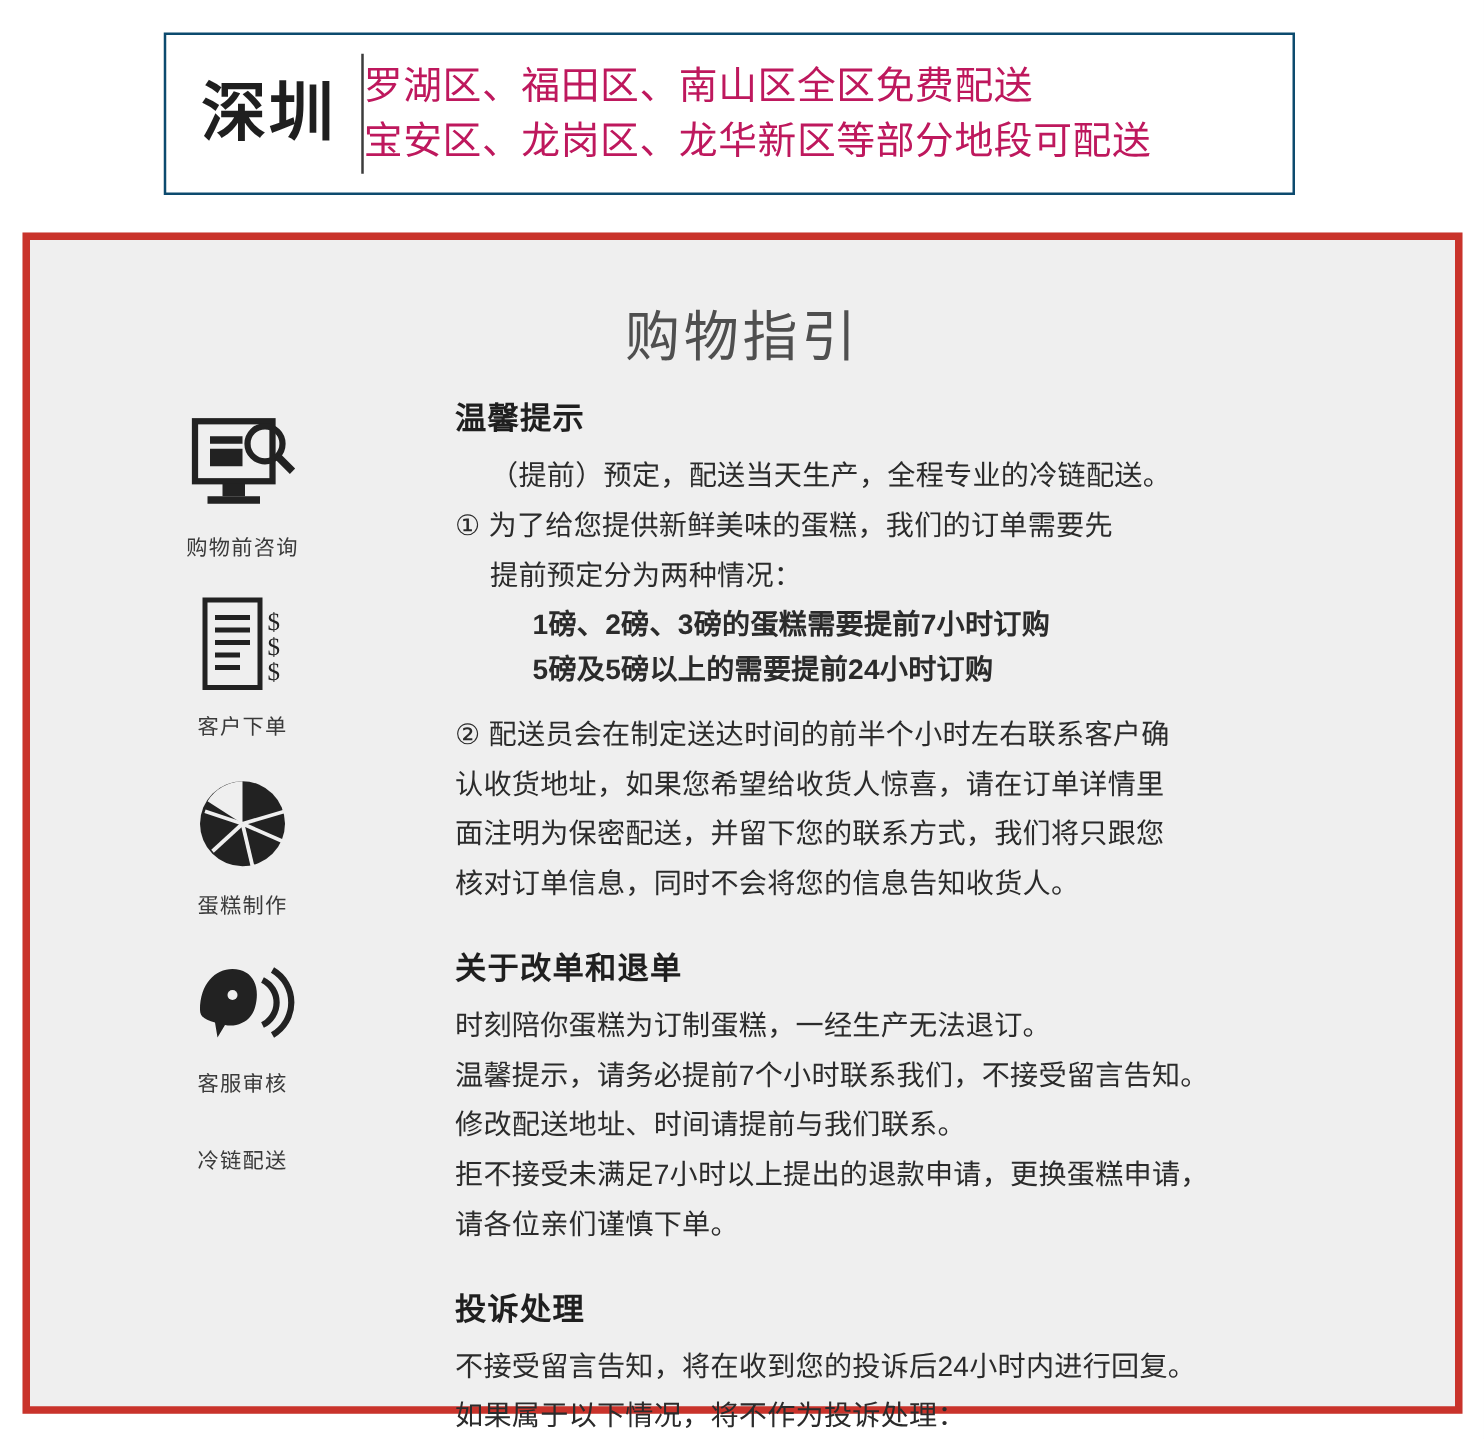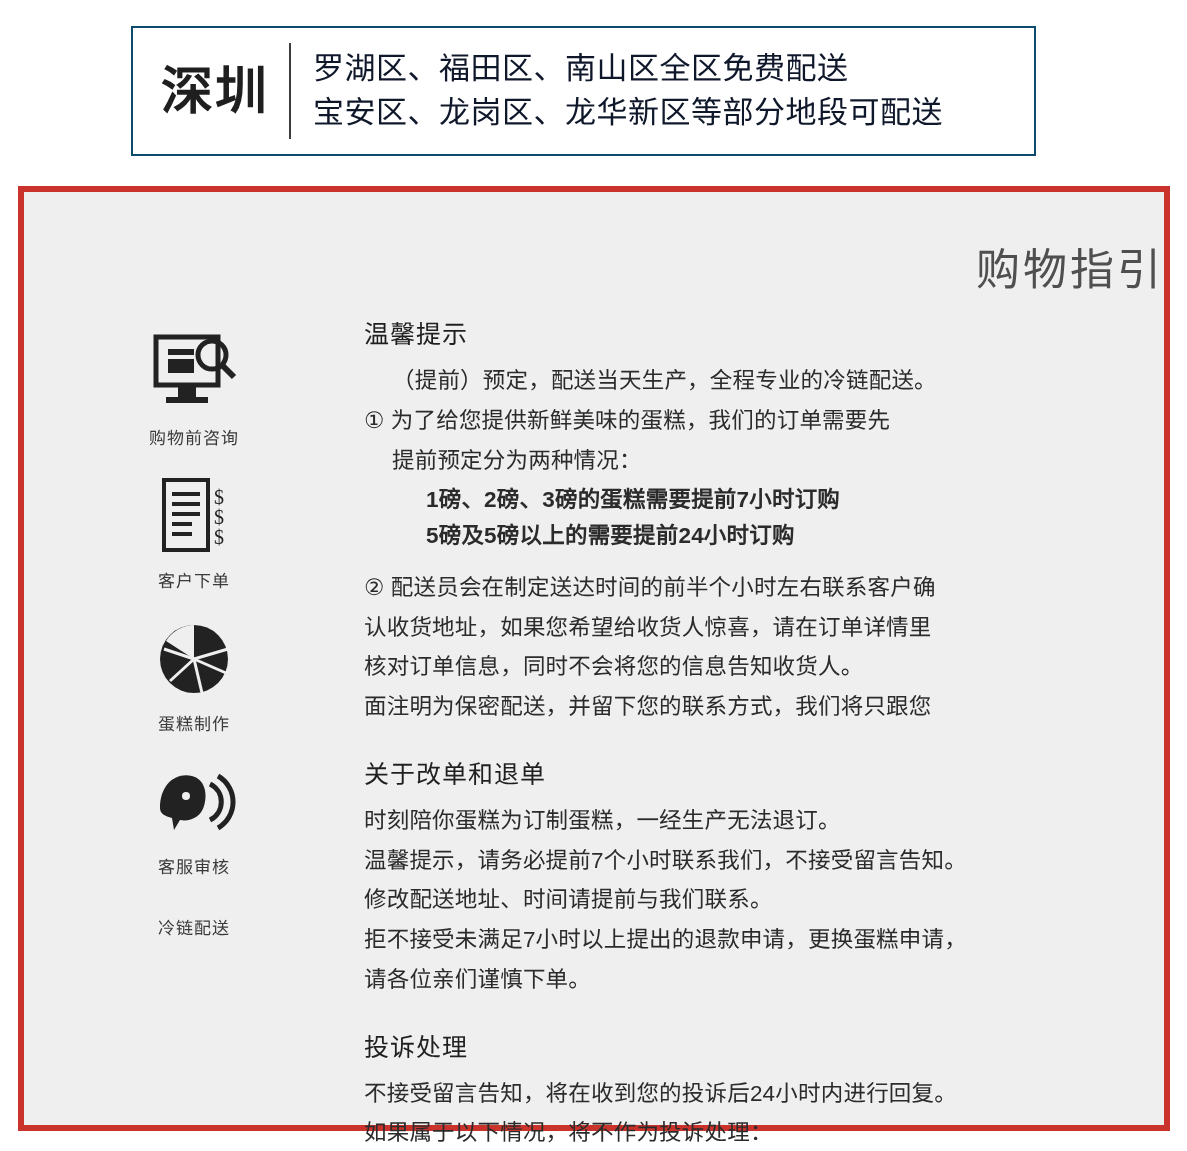--- a/index.html
+++ b/index.html
@@ -34,41 +34,40 @@
     color: #1f1f1f;
     padding: 0 20px 0 28px;
     line-height: 1;
   }
   .banner-divider {
     width: 2px;
     height: 96px;
     background: #3c3c3c;
   }
   .banner-lines {
-    padding-left: 22px;
     font-size: 31px;
     line-height: 1.42;
-    color: #0f172a;
+    color: #be185d;
     letter-spacing: 0.5px;
   }
 
   
   .panel {
     position: absolute;
     left: 18px;
     top: 186px;
     width: 1152px;
     height: 945px;
     border: 6px solid #c9332b;
     box-sizing: border-box;
     background: #efefef;
   }
 
   .panel-title {
-    text-align: right;
+    text-align: center;
     font-size: 44px;
     color: #4f4f4f;
     letter-spacing: 3px;
     margin-top: 42px;
     font-weight: normal;
   }
 
   .content {
     position: absolute;
     left: 0;
@@ -108,21 +107,21 @@
 
   
   .guide {
     flex: 1;
     padding-right: 40px;
     padding-top: 4px;
   }
   .sec-head {
     font-size: 25px;
     color: #1f1f1f;
-    font-weight: normal;
+    font-weight: bold;
     margin: 0 0 14px 0;
     letter-spacing: 1px;
   }
   .sec-head.spaced { margin-top: 30px; }
 
   .para {
     font-size: 22.5px;
     line-height: 1.5;
     color: #2b2b2b;
     margin: 0 0 6px 0;
@@ -230,22 +229,22 @@
       <p class="para hang">（提前）预定，配送当天生产，全程专业的冷链配送。</p>
       <p class="para">① 为了给您提供新鲜美味的蛋糕，我们的订单需要先</p>
       <p class="para hang">提前预定分为两种情况：</p>
       <p class="para bold">1磅、2磅、3磅的蛋糕需要提前7小时订购</p>
       <p class="para bold">5磅及5磅以上的需要提前24小时订购</p>
 
       <div class="block-gap"></div>
 
       <p class="para">② 配送员会在制定送达时间的前半个小时左右联系客户确</p>
       <p class="para">认收货地址，如果您希望给收货人惊喜，请在订单详情里</p>
+      <p class="para">面注明为保密配送，并留下您的联系方式，我们将只跟您</p>
       <p class="para">核对订单信息，同时不会将您的信息告知收货人。</p>
-      <p class="para">面注明为保密配送，并留下您的联系方式，我们将只跟您</p>
 
       <h2 class="sec-head spaced">关于改单和退单</h2>
       <p class="para">时刻陪你蛋糕为订制蛋糕，一经生产无法退订。</p>
       <p class="para">温馨提示，请务必提前7个小时联系我们，不接受留言告知。</p>
       <p class="para">修改配送地址、时间请提前与我们联系。</p>
       <p class="para">拒不接受未满足7小时以上提出的退款申请，更换蛋糕申请，</p>
       <p class="para">请各位亲们谨慎下单。</p>
 
       <h2 class="sec-head spaced">投诉处理</h2>
       <p class="para">不接受留言告知，将在收到您的投诉后24小时内进行回复。</p>

